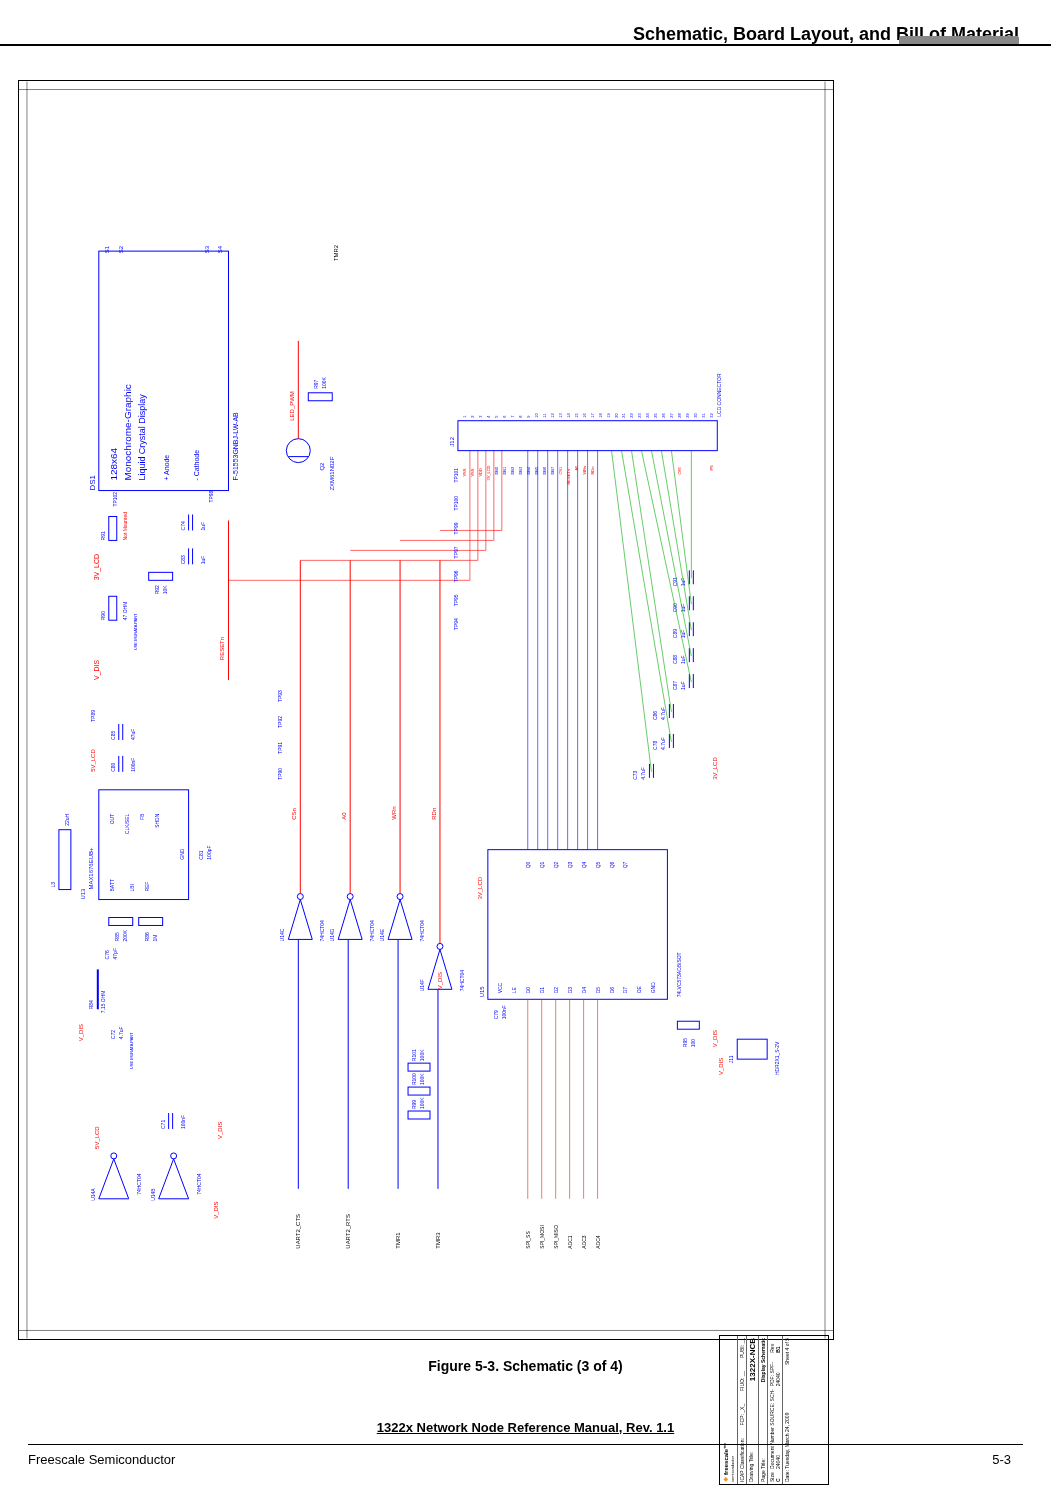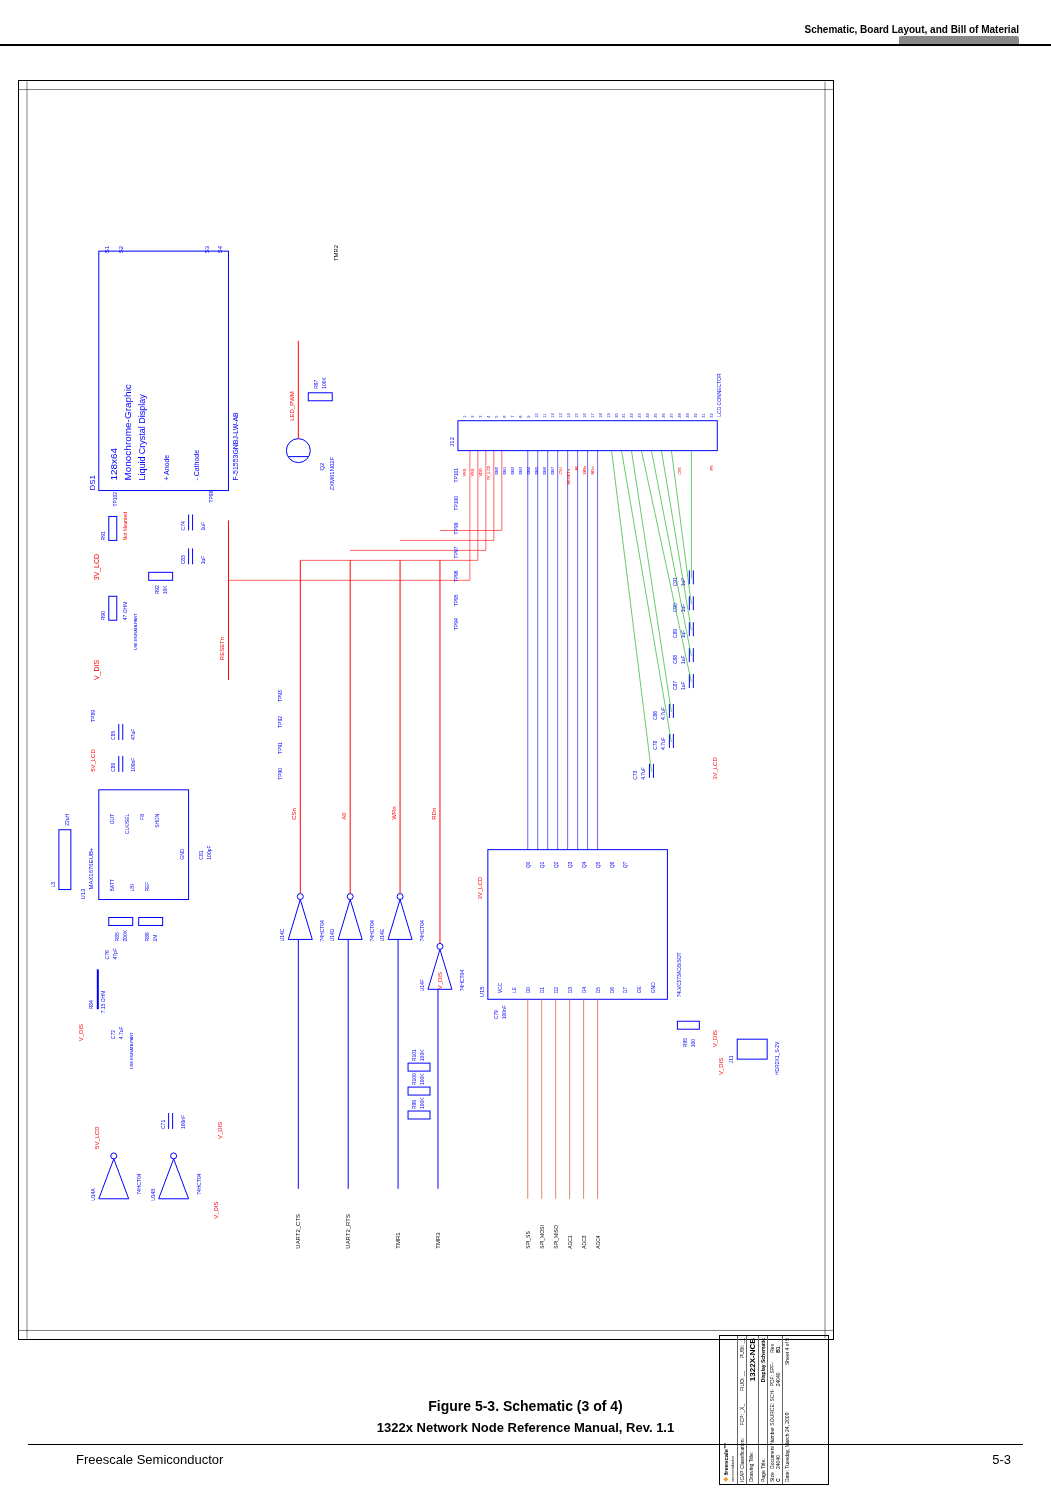--- a/index.html
+++ b/index.html
@@ -1,29 +1,29 @@
 <!DOCTYPE html>
 <html><head>
 <meta charset="utf-8">
 <style>
   * { box-sizing: border-box; margin: 0; padding: 0; }
   body { width: 1051px; height: 1493px; background: #fff; font-family: Arial, sans-serif; position: relative; color: #000; }
-  .page-header { position: absolute; top: 24px; right: 32px; font-size: 10px; font-weight: bold; }
+  .page-header { position: absolute; top: 24px; right: 32px; font-size: 18px; font-weight: bold; }
   .tab-line { position: absolute; top: 44px; left: 0; right: 0; height: 2px; background: #000; }
   .tab-notch { position: absolute; top: 36px; right: 32px; width: 120px; height: 10px; background: #888; border-radius: 2px 2px 0 0; }
   .schematic-frame { position: absolute; top: 80px; left: 18px; width: 816px; height: 1260px; border: 1px solid #000; background: #fff; }
   .title-block { position: absolute; right: 4px; bottom: 4px; width: 150px; height: 110px; border: 0.5px solid #000; font-size: 5px; transform: rotate(-90deg); transform-origin: bottom right; }
   .title-block .row { border-top: 0.5px solid #666; padding: 1px 2px; display: flex; justify-content: space-between; }
   .title-block .logo { font-weight: bold; color: #000; font-size: 6px; padding: 2px; }
   .title-block .logo .fs { color: #f7941d; }
   .schematic-svg { position: absolute; inset: 0; width: 100%; height: 100%; }
-  .figure-caption { position: absolute; top: 1358px; width: 100%; text-align: center; font-size: 14px; font-weight: bold; margin-top: 40px; }
+  .figure-caption { position: absolute; top: 1358px; width: 100%; text-align: center; font-size: 14px; font-weight: bold; }
   .footer-line { position: absolute; left: 28px; right: 28px; bottom: 48px; border-top: 1px solid #000; }
-  .doc-title { position: absolute; bottom: 58px; width: 100%; text-align: center; font-size: 13px; font-weight: bold; }
-  .footer-left { position: absolute; left: 28px; bottom: 26px; font-size: 13px; margin-left: 48px; }
+  .doc-title { position: absolute; bottom: 58px; width: 100%; text-align: center; font-size: 13px; font-weight: bold; text-decoration: underline; }
+  .footer-left { position: absolute; left: 28px; bottom: 26px; font-size: 13px; }
   .footer-right { position: absolute; right: 40px; bottom: 26px; font-size: 13px; }
   text { font-family: Arial, sans-serif; }
 </style>
 </head>
 <body>
 
 <div class="page-header">Schematic, Board Layout, and Bill of Material</div>
 <div class="tab-notch"></div>
 <div class="tab-line"></div>
 

